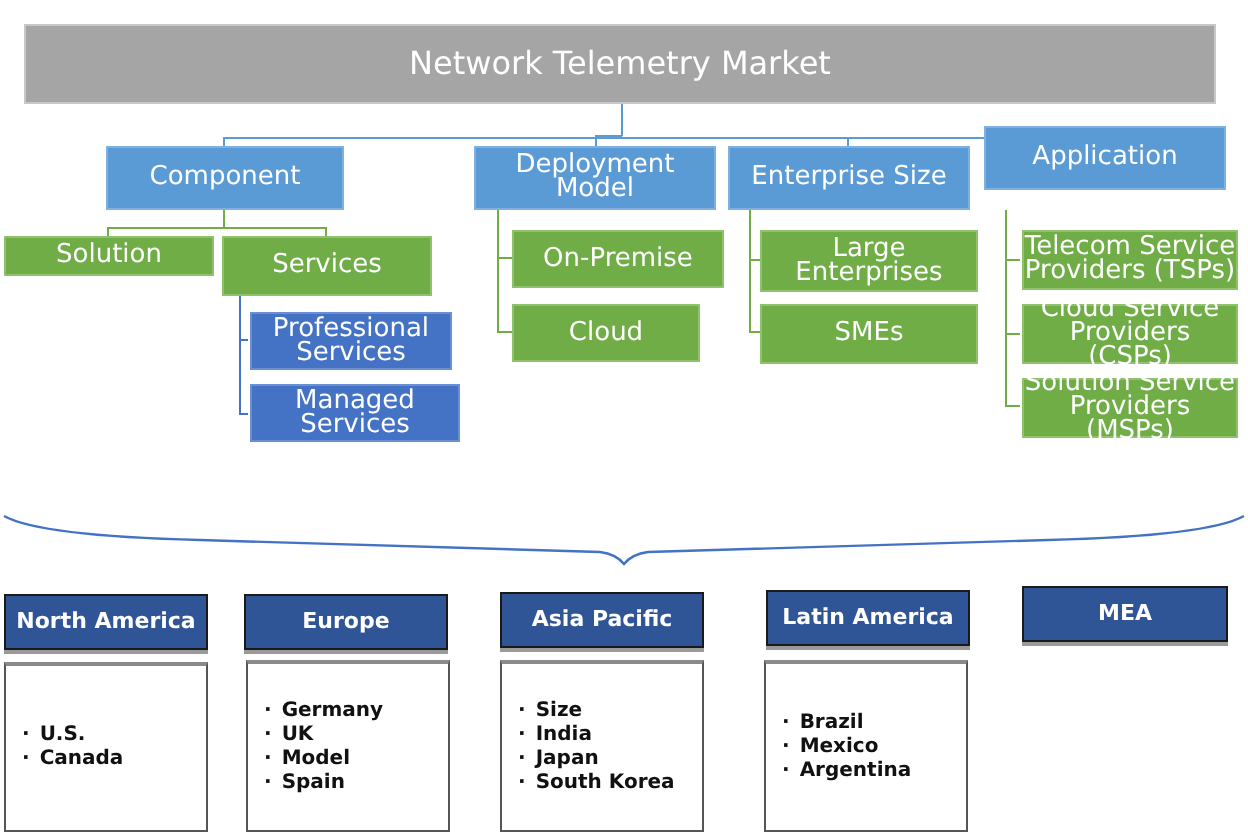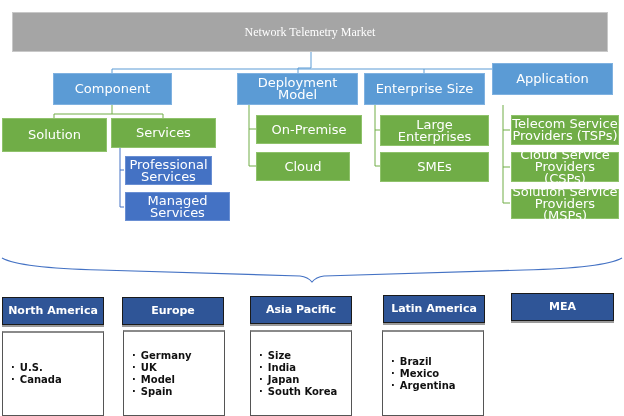--- a/index.html
+++ b/index.html
@@ -1,20 +1,20 @@
 <!DOCTYPE html>
 <html><head>
 <meta charset="utf-8">
 <style>
   html, body { margin:0; padding:0; background:#ffffff; }
   body { width:624px; height:416px; position:relative; overflow:hidden;
          font-family:"DejaVu Sans", sans-serif; }
   .box { position:absolute; box-sizing:border-box; display:flex; align-items:center;
          justify-content:center; text-align:center; color:#ffffff; font-size:13px; line-height:12px; }
-  .title { background:#a5a5a5; border:1px solid #c8c8c8; font-size:12px; color:#ffffff;font-family:Liberation Serif, serif; }
+  .title { background:#a5a5a5; border:1px solid #c8c8c8; font-size:16px; color:#ffffff; }
   .cat { background:#5b9bd5; border:1px solid #7fb1e0; }
   .green { background:#70ad47; border:1px solid #8fc26b; }
   .blue2 { background:#4472c4; border:1px solid #6a8fd3; }
   .region { background:#2f5597; border:1px solid #1a1a1a; box-shadow:0 2px 0 #9a9a9a;
             font-weight:bold; font-size:11px; }
   .list { position:absolute; box-sizing:border-box; background:#fff; border:1px solid #555;
           border-top:2px solid #8a8a8a; display:flex; align-items:center; padding-left:8px;
           font-size:10px; font-weight:bold; color:#111; line-height:12px; }
   .list ul { list-style:none; margin:0; padding:0; }
   .list li::before { content:"\00b7"; margin-right:5px; }
@@ -55,23 +55,23 @@
   <path d="M2,258 Q20,268 100,270 L300,276 Q308,277 312,282 Q316,277 324,276 L524,270 Q604,268 622,258" stroke="#4472c4" stroke-width="1.2" fill="none"></path>
 </svg>
 
 <div class="box title" style="left:12px;top:12px;width:596px;height:40px;">Network Telemetry Market</div>
 
 <div class="box cat" style="left:53px;top:73px;width:119px;height:32px;">Component</div>
 <div class="box cat" style="left:237px;top:73px;width:121px;height:32px;">Deployment Model</div>
 <div class="box cat" style="left:364px;top:73px;width:121px;height:32px;">Enterprise Size</div>
 <div class="box cat" style="left:492px;top:63px;width:121px;height:32px;">Application</div>
 
-<div class="box green" style="left:2px;top:118px;width:105px;height:34px;">Solution</div>
+<div class="box green" style="left:2px;top:118px;width:105px;height:20px;">Solution</div>
 <div class="box green" style="left:111px;top:118px;width:105px;height:30px;">Services</div>
-<div class="box blue2" style="left:125px;top:156px;width:87px;height:29px;">Professional Services</div>
+<div class="box blue2" style="left:125px;top:156px;width:101px;height:29px;">Professional Services</div>
 <div class="box blue2" style="left:125px;top:192px;width:105px;height:29px;">Managed Services</div>
 
 <div class="box green" style="left:256px;top:115px;width:106px;height:29px;">On-Premise</div>
 <div class="box green" style="left:256px;top:152px;width:94px;height:29px;">Cloud</div>
 
 <div class="box green" style="left:380px;top:115px;width:109px;height:31px;">Large Enterprises</div>
 <div class="box green" style="left:380px;top:152px;width:109px;height:30px;">SMEs</div>
 
 <div class="box green" style="left:511px;top:115px;width:108px;height:30px;">Telecom Service Providers (TSPs)</div>
 <div class="box green" style="left:511px;top:152px;width:108px;height:30px;">Cloud Service Providers (CSPs)</div>

